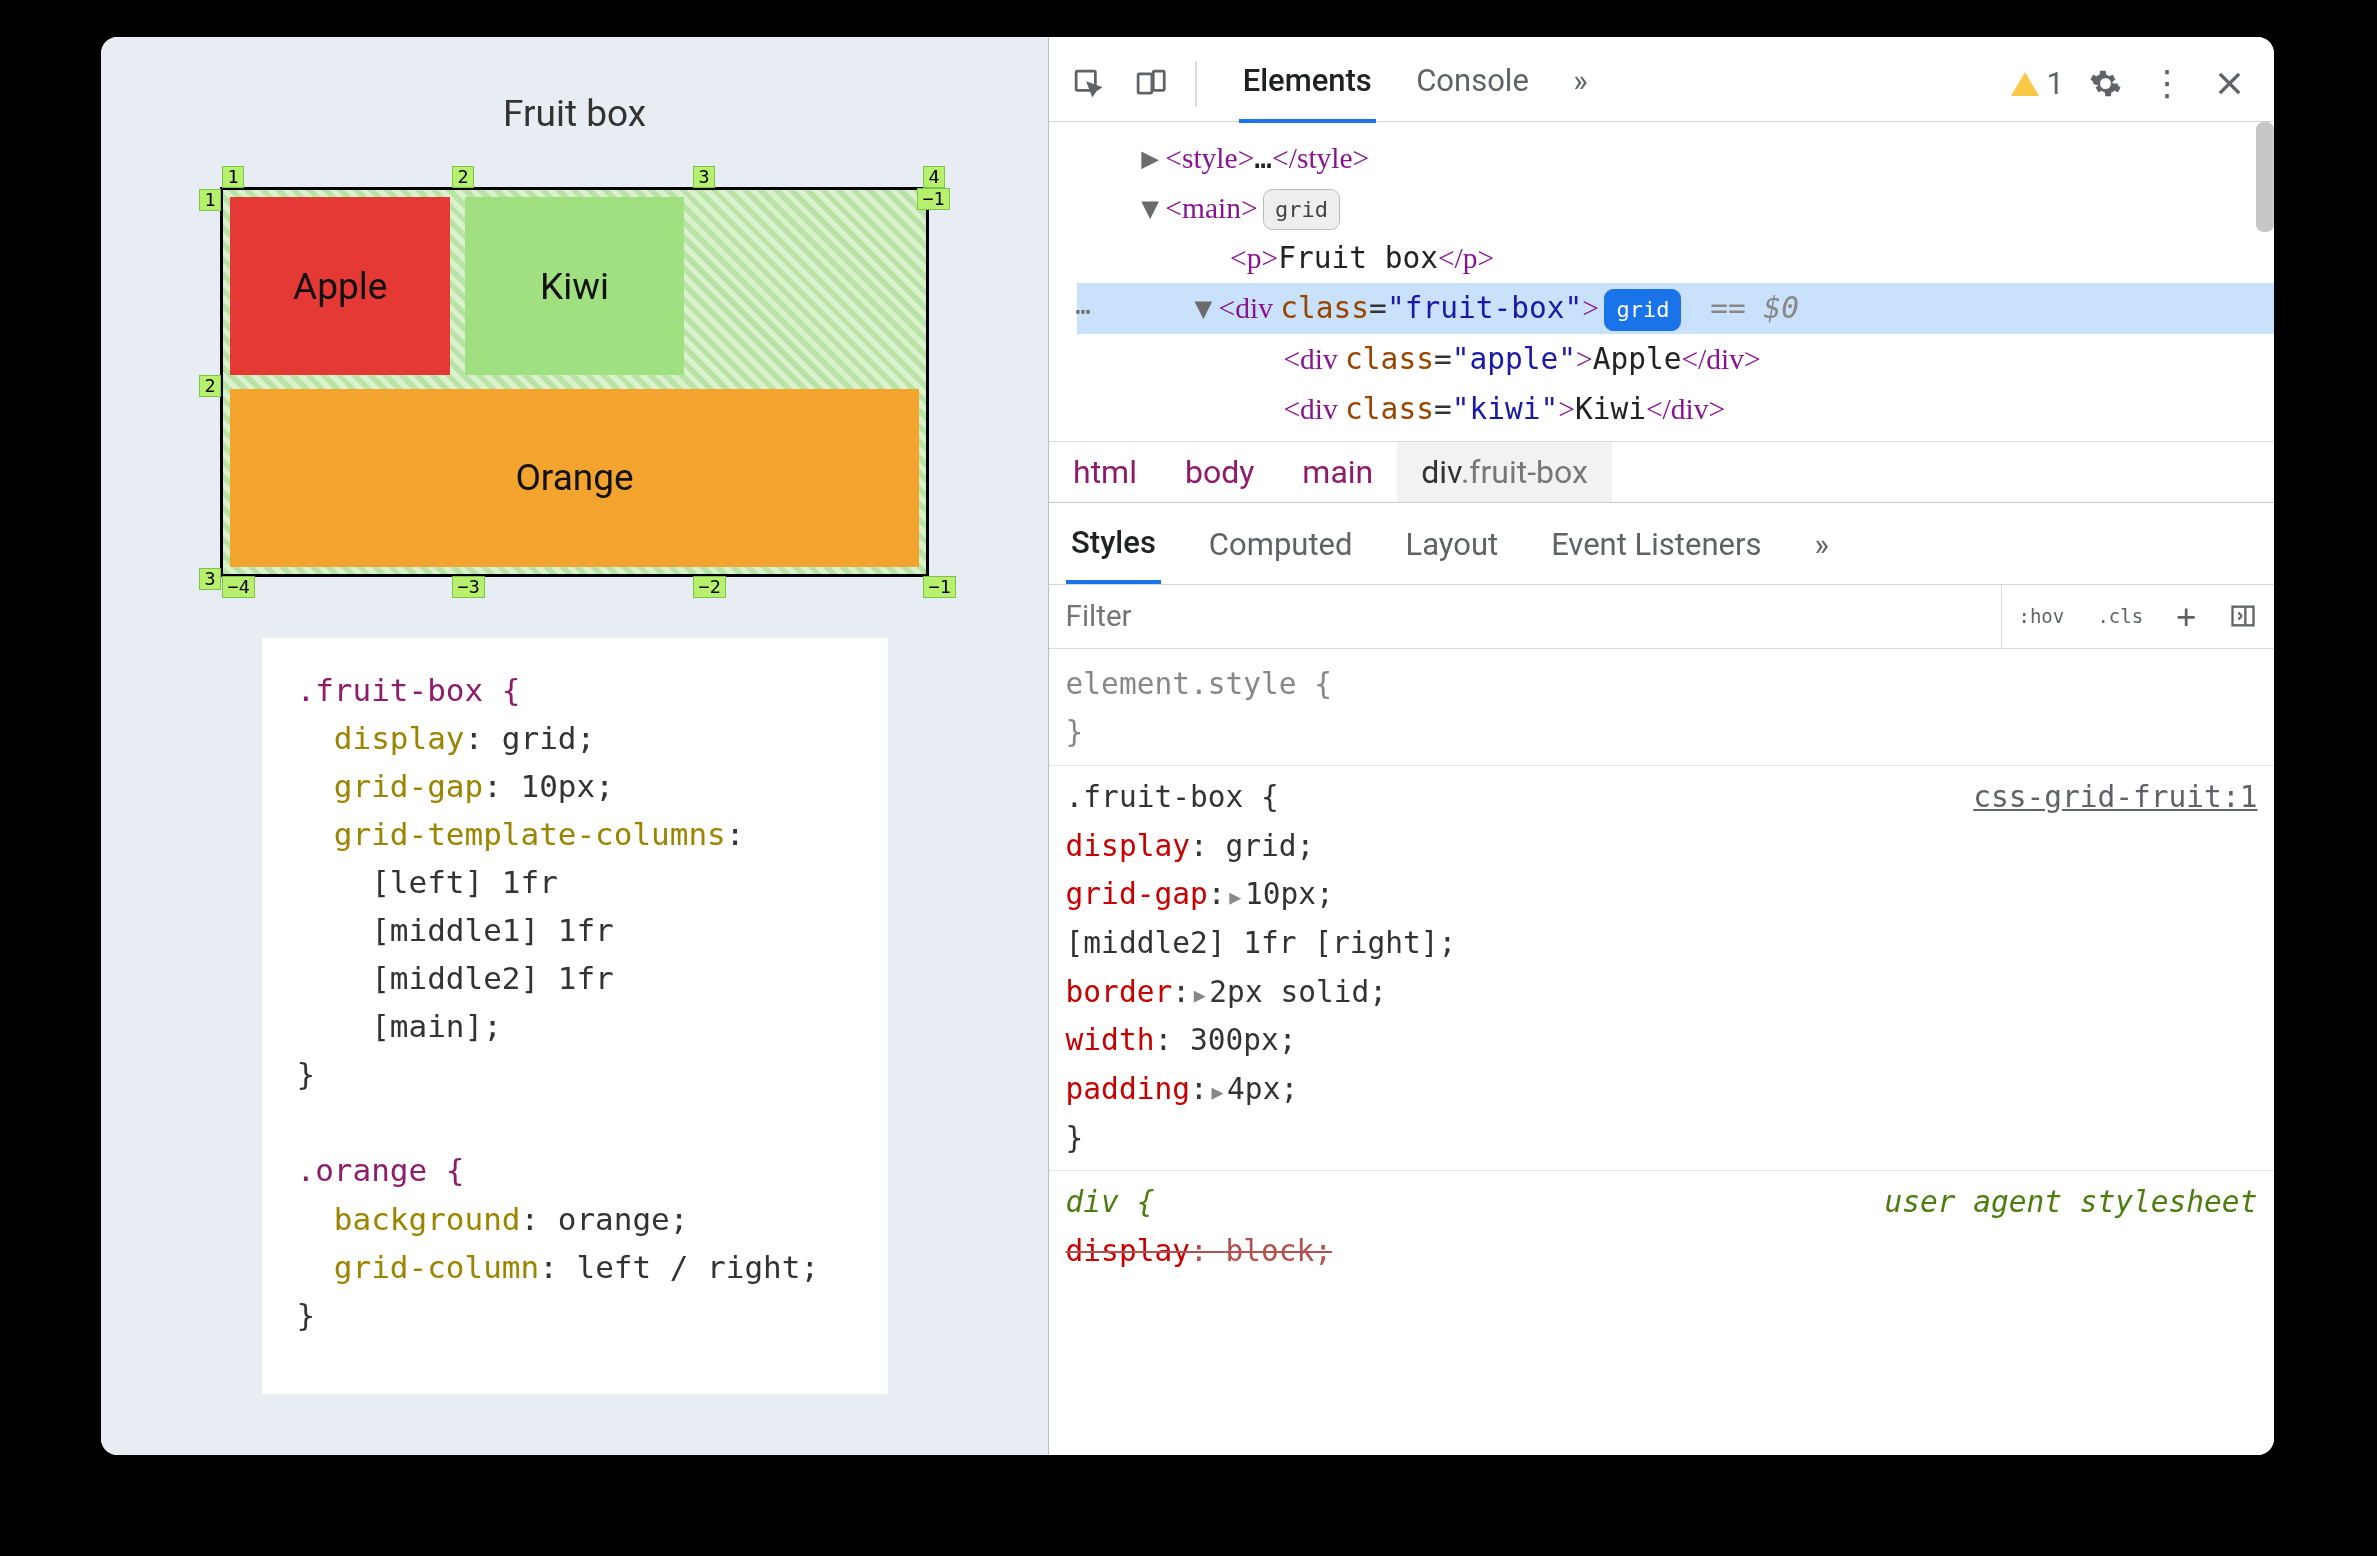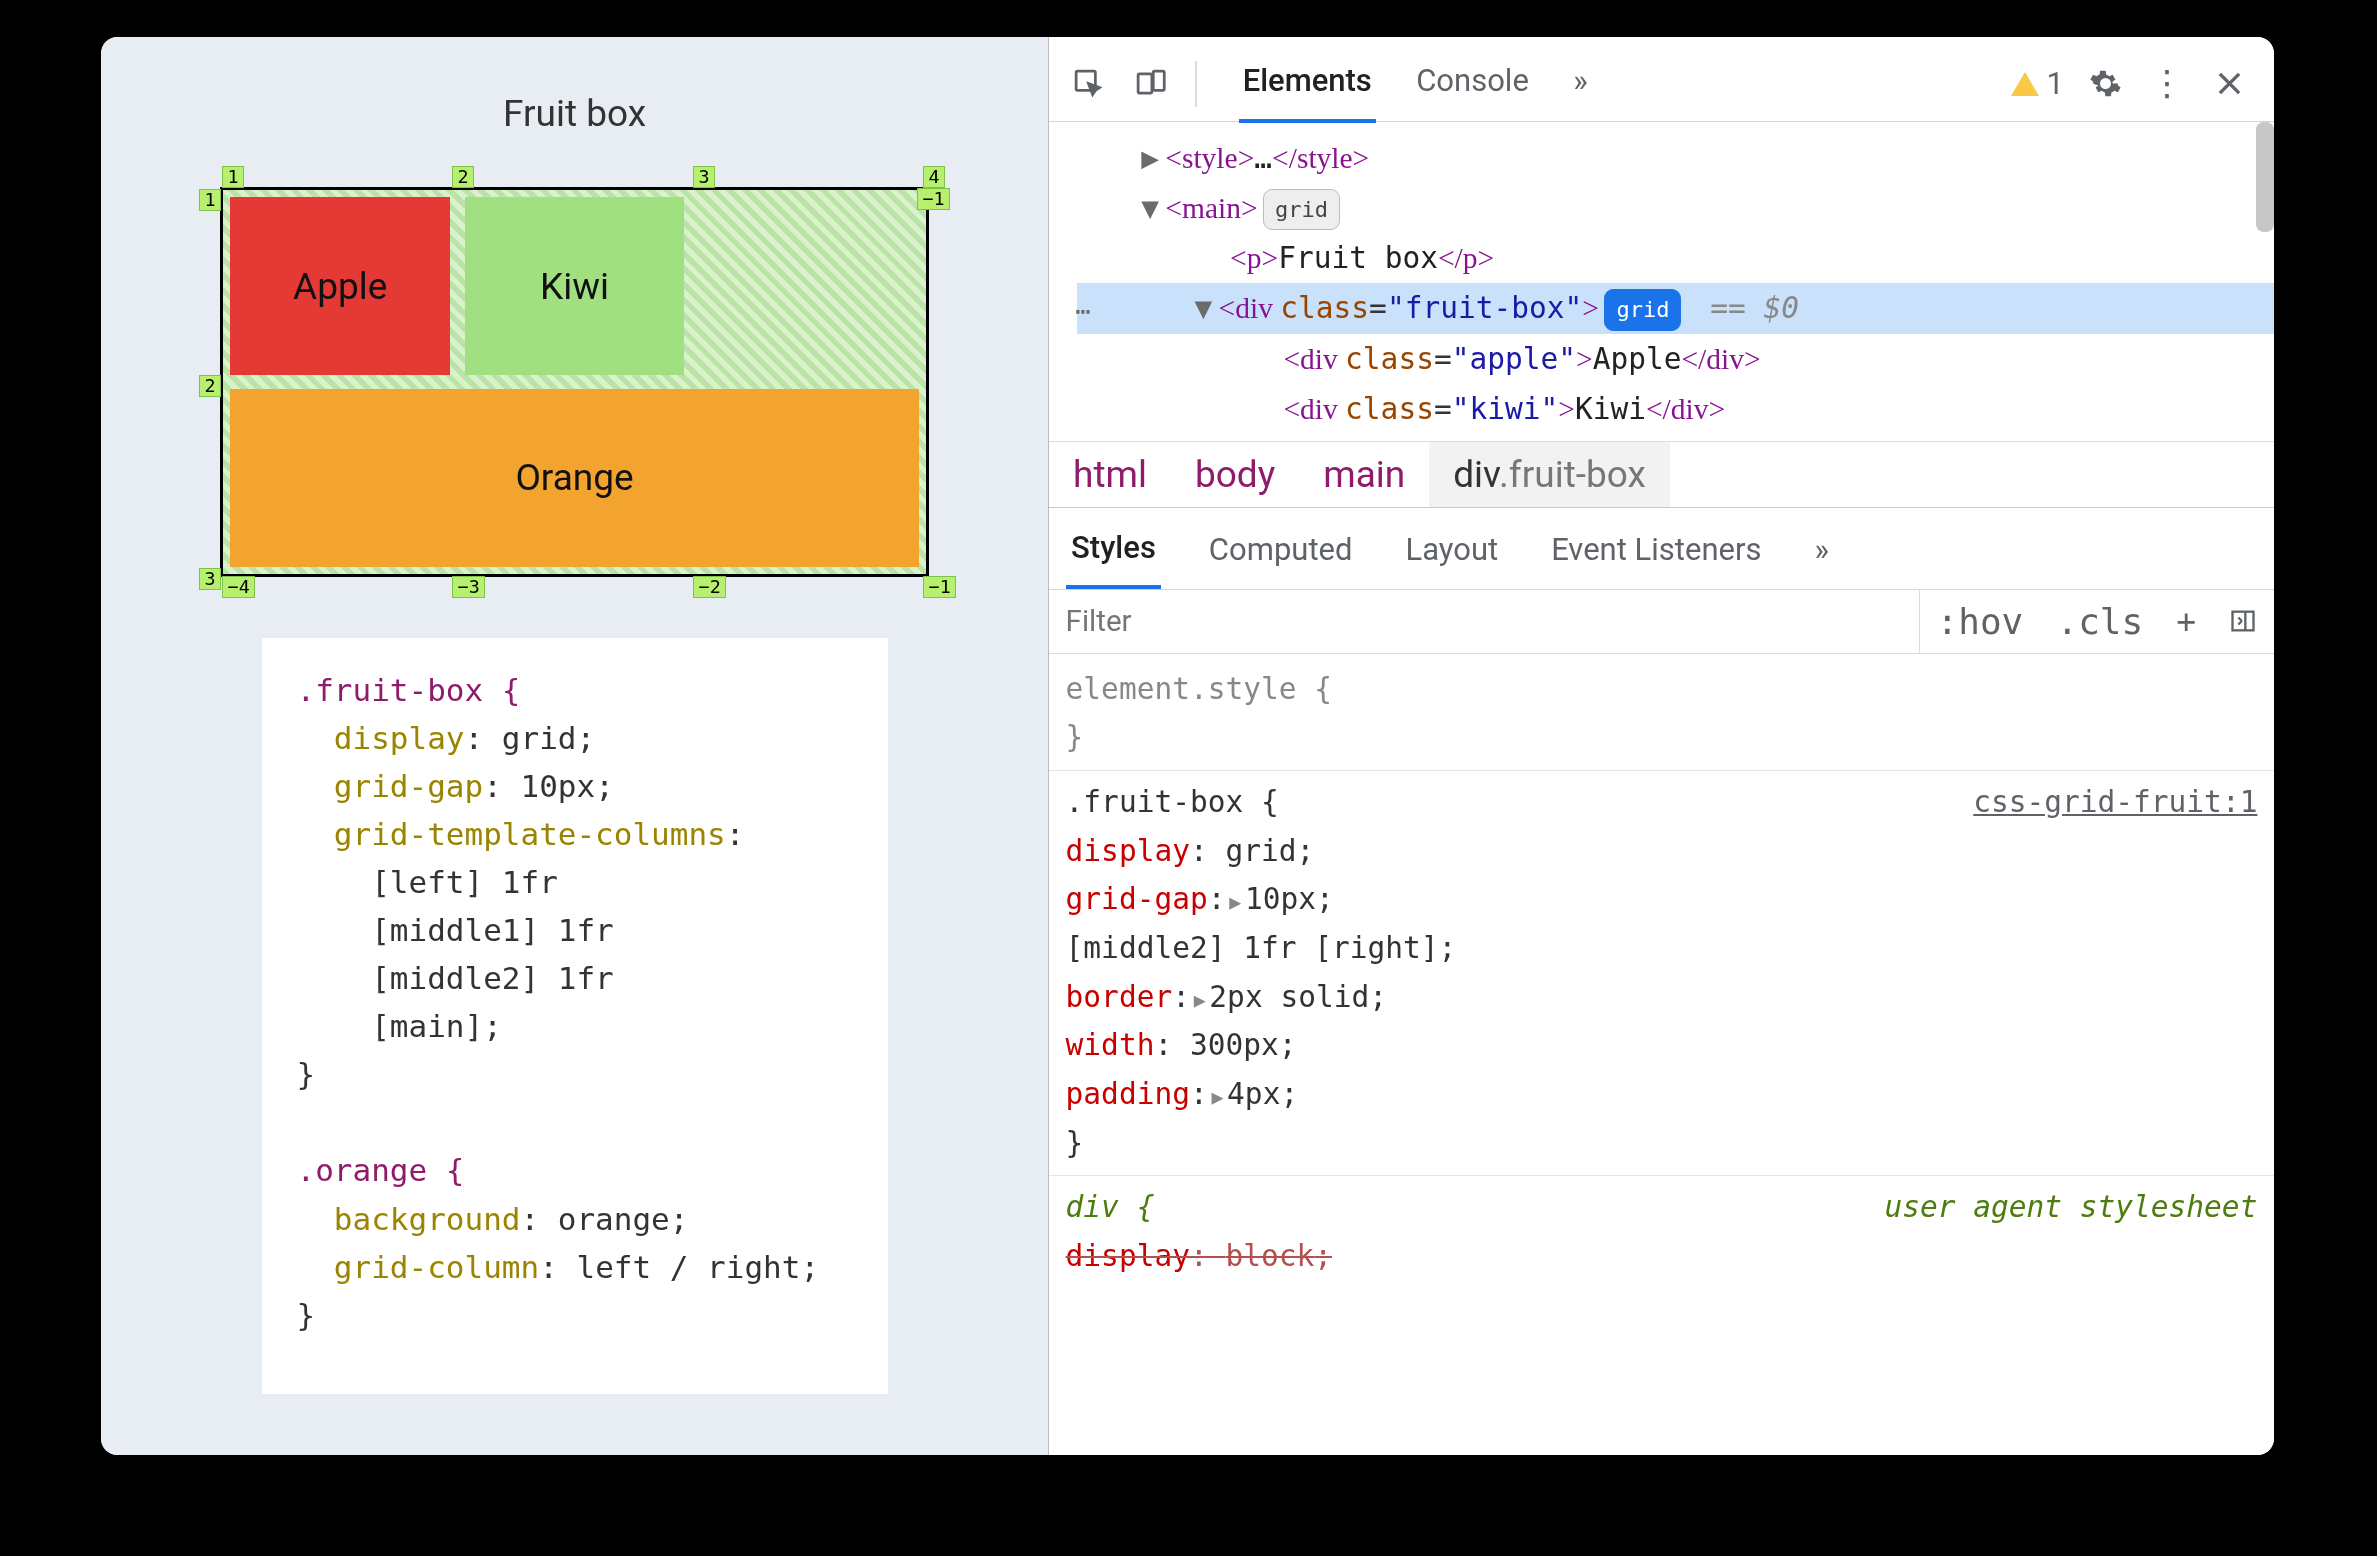--- a/index.html
+++ b/index.html
@@ -199,21 +199,21 @@
     color: #fff;
     border-color: #1a73e8;
   }
   .sel0 { color: #888; font-style: italic; margin-left: 11px; }
   
   .breadcrumb {
     display: flex;
     align-items: flex-end;
     border-top: 0.9px solid #ddd;
     border-bottom: 1.8px solid #c9c9c9;
-    font-size: 37px;
+    font-size: 32px;
   }
   .bc-item {
     padding: 11px 24px;
     color: #8e1c6a;
     cursor: pointer;
   }
   .bc-item.on {
     background: #f2f2f2;
     color: #333;
   }
@@ -249,21 +249,21 @@
     color: #888;
     padding: 11px 16.6px;
     outline: none;
     height: 100%;
     font-family: inherit;
   }
   .filter-tool {
     padding: 0 16.6px;
     font-family: Menlo, monospace;
     color: #5f6368;
-    font-size: 36px;
+    font-size: 19px;
     cursor: pointer;
     display: flex;
     align-items: center;
     height: 100%;
   }
   .plus-ic, .panel-ic { font-size: 33px; }
   
   .styles-body {
     font-family: Menlo, Consolas, monospace;
     font-size: 29.5px;

